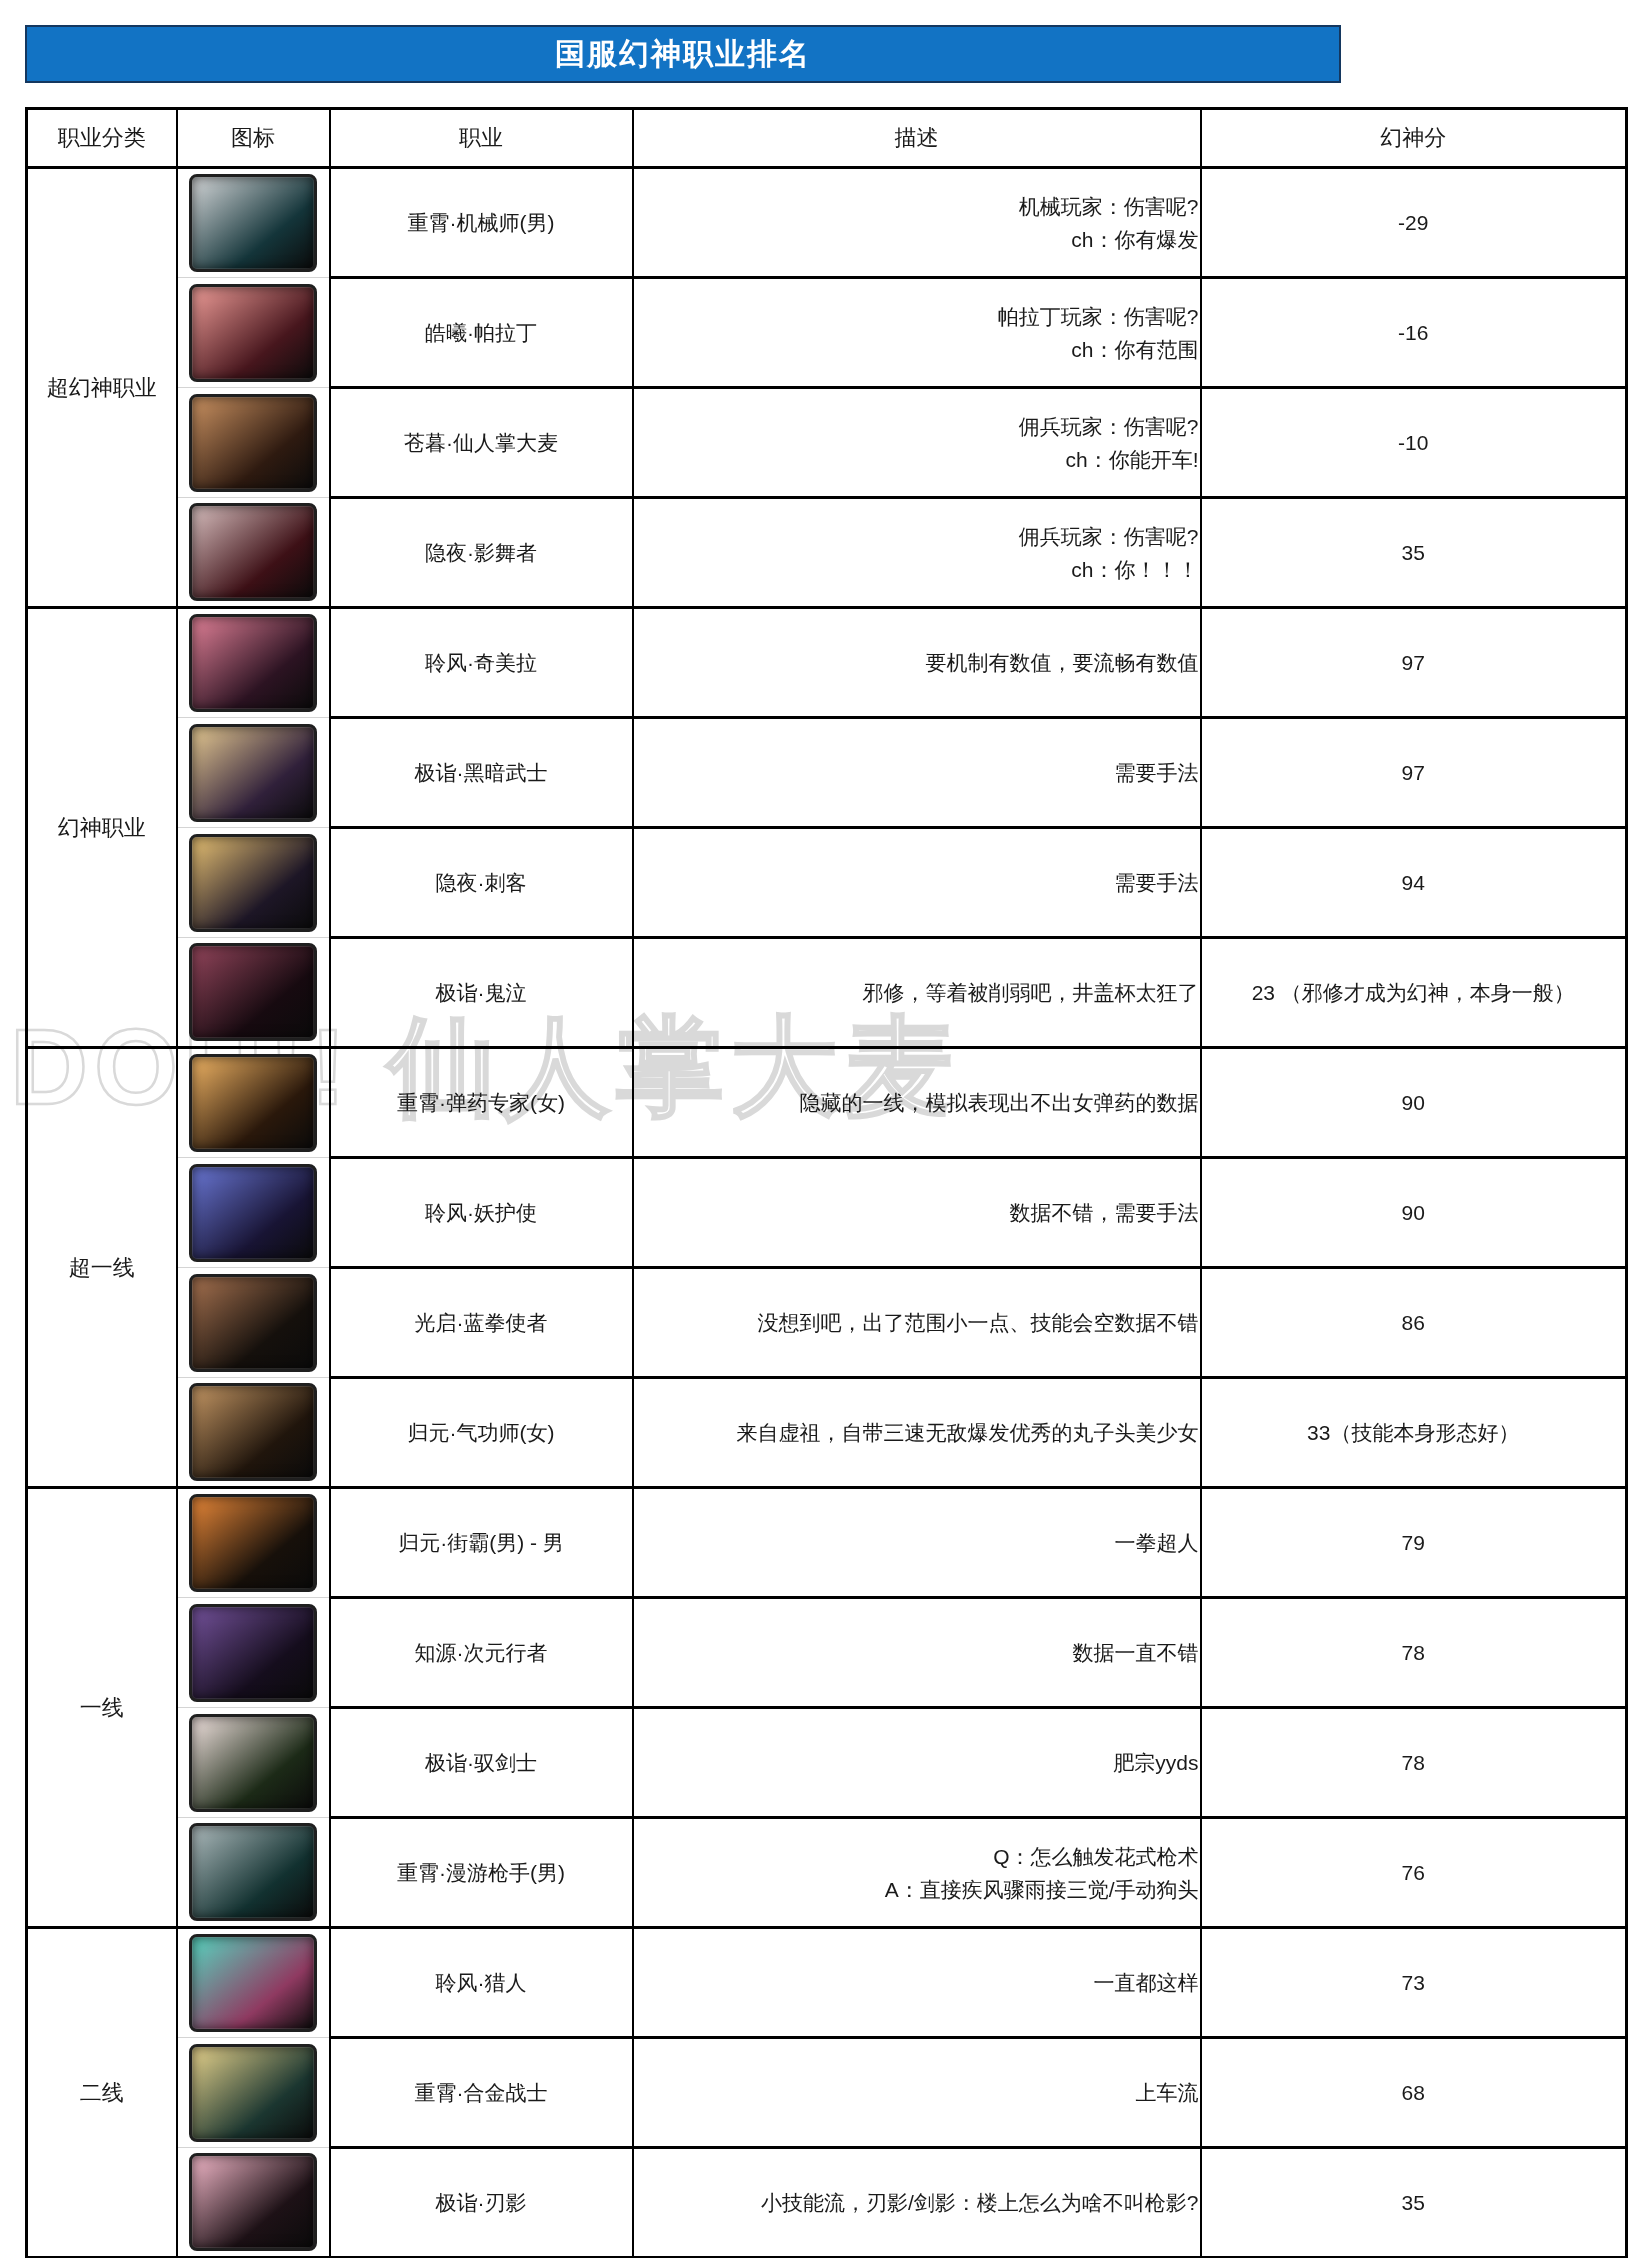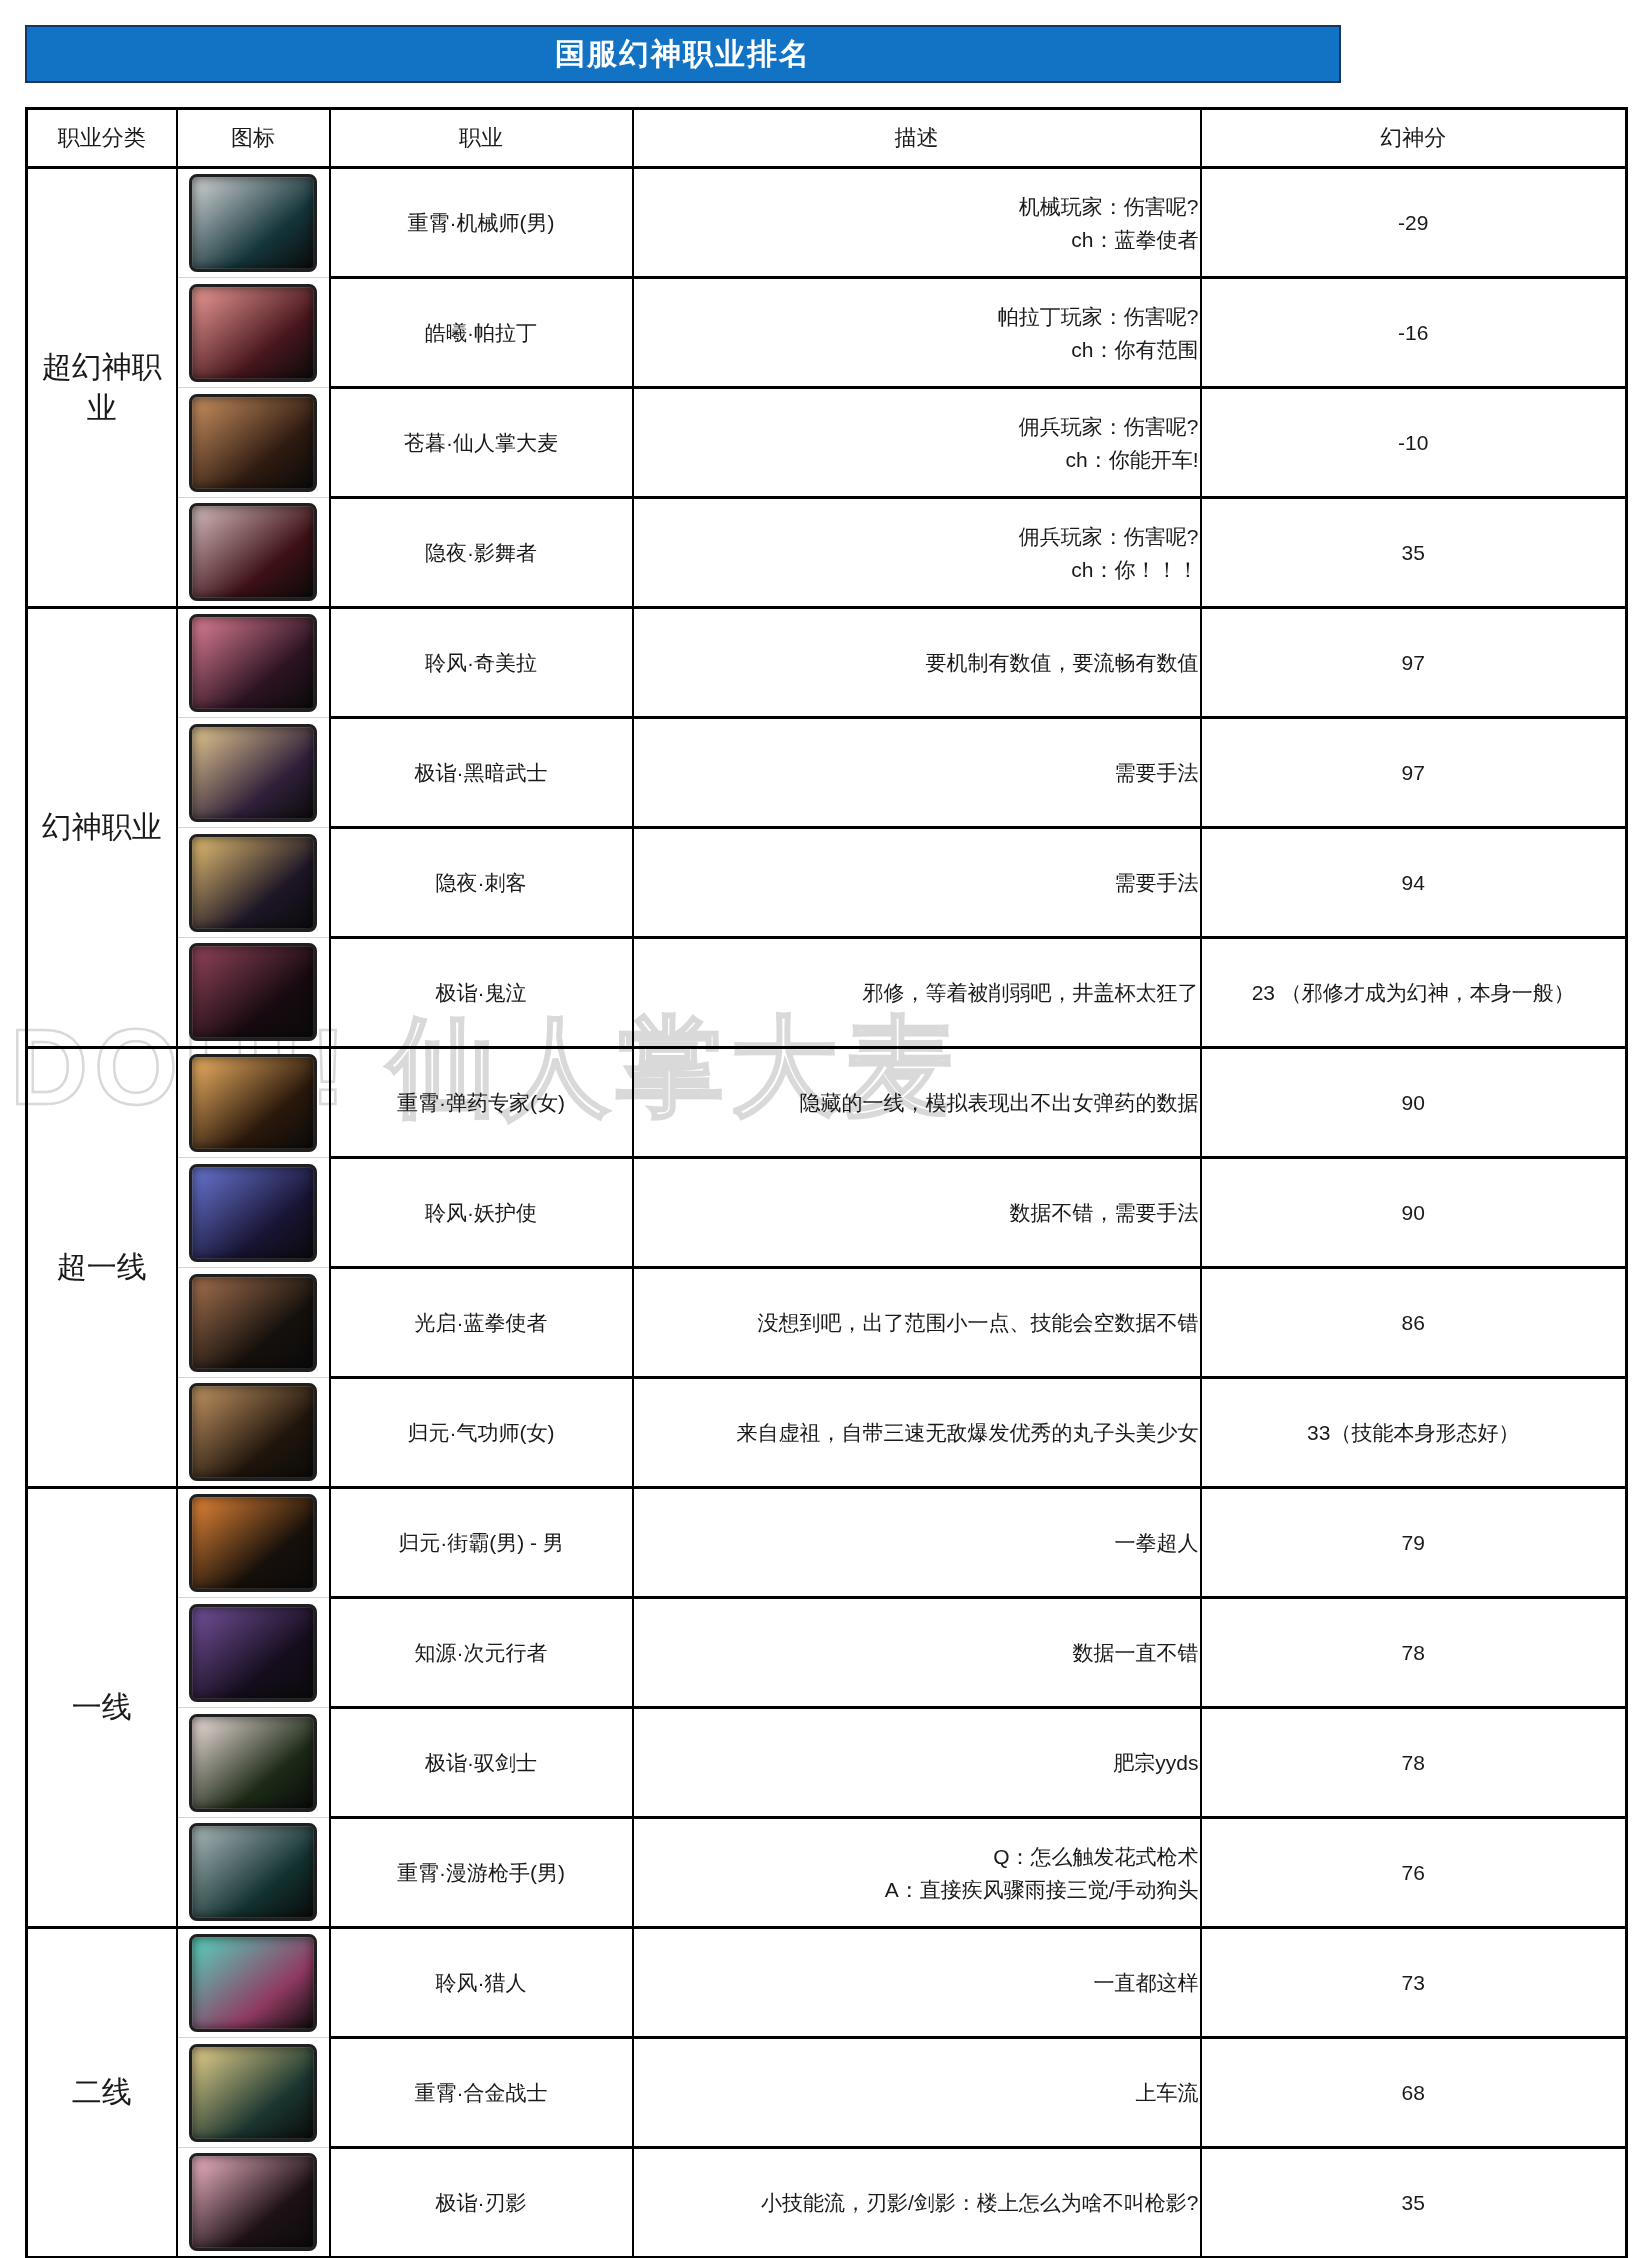--- a/index.html
+++ b/index.html
@@ -26,21 +26,21 @@
   }
   tbody tr{height:110px;}
   td{
     text-align:center;vertical-align:middle;font-size:21px;
     border-left:2px solid #000;border-right:2px solid #000;
     border-top:3px solid #000;border-bottom:3px solid #000;
   }
   td.icon-td{border-top:1px solid #d4d4d4;border-bottom:1px solid #d4d4d4;}
   tr.group-start td{border-top:3px solid #000;}
   tr.group-start td.icon-td{border-top:3px solid #000;}
-  td.cat{font-size:30px;}
+  td.cat{font-size:22px;}
   .icon{
     width:122px;height:92px;margin:0 auto;border-radius:8px;
     border:3px solid #1f1f1f;
     box-shadow:inset 0 0 12px rgba(0,0,0,.65), inset 0 0 0 1px rgba(255,255,255,.18);
   }
   .desc div{line-height:33px;text-align:right;}
   .watermark{
     position:absolute;left:10px;top:995px;z-index:0;
     font-size:108px;font-weight:bold;letter-spacing:6px;white-space:nowrap;
     color:transparent;-webkit-text-stroke:2.5px #d9d9d9;
@@ -73,21 +73,21 @@
     <tbody id="tbody">
         <tr class="group-start">
           <td class="cat" rowspan="4">超幻神职业</td>
     <td class="icon-td">
       <div class="icon" style="background: linear-gradient(140deg, rgb(200, 204, 206) 5%, rgb(20, 53, 58) 65%, rgb(11, 11, 11) 100%);"></div>
     </td>
     <td class="cname">重霄·机械师(男)</td>
     <td class="desc-td">
       <div class="desc">
               <div>机械玩家：伤害呢?</div>
-              <div>ch：蓝拳使者</div>
+              <div>ch：你有爆发</div>
             </div>
     </td>
     <td class="score">-29</td>
   </tr>
         <tr>
     <td class="icon-td">
       <div class="icon" style="background: linear-gradient(140deg, rgb(226, 147, 143) 5%, rgb(71, 22, 29) 65%, rgb(11, 11, 11) 100%);"></div>
     </td>
     <td class="cname">皓曦·帕拉丁</td>
     <td class="desc-td">

